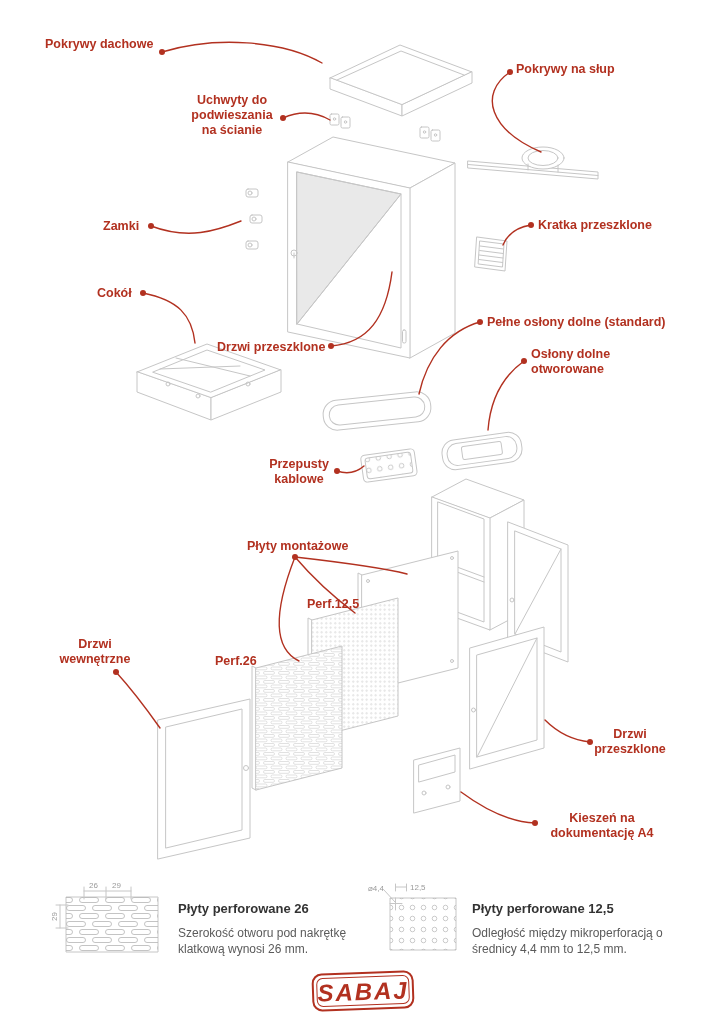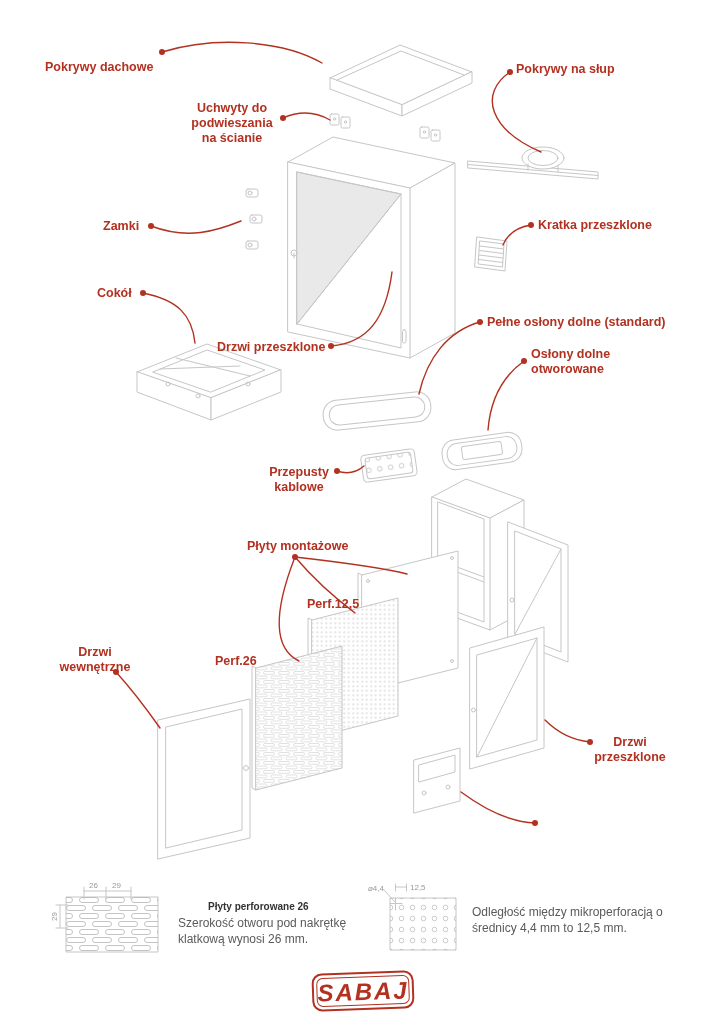--- a/index.html
+++ b/index.html
@@ -1,23 +1,23 @@
 <!DOCTYPE html>
 <html style="--accent: #b23120; --line: #c6c6c6; --text: #333333; --muted: #5a5a5a;"><head>
 <meta charset="utf-8">
 <style>
   html,body{margin:0;padding:0;background:#fff;}
   .page{position:relative;width:724px;height:1024px;background:#fff;overflow:hidden;font-family:"Liberation Sans",sans-serif;}
   svg.art{position:absolute;left:0;top:0;}
   .label{position:absolute;color:var(--accent,#b23120);font-weight:700;font-size:12.5px;line-height:15px;}
   .label div{white-space:nowrap;}
-  .ta-c{text-align:center;margin-top:8px;}
+  .ta-c{text-align:center;}
   .fn{position:absolute;}
-  .fn-title{font-size:10px;font-weight:700;color:var(--text,#333);margin-left:30px;}
-  .fn-desc{font-size:12px;color:var(--muted,#5a5a5a);line-height:15.5px;margin-top:4px;}
+  .fn-title{font-size:13px;font-weight:700;color:var(--text,#333);}
+  .fn-desc{font-size:12px;color:var(--muted,#5a5a5a);line-height:15.5px;margin-top:10px;}
   .ln{fill:none;stroke:var(--line,#c6c6c6);stroke-width:1;stroke-linejoin:round;stroke-linecap:round;}
   .lnw{fill:#fff;stroke:var(--line,#c6c6c6);stroke-width:1;stroke-linejoin:round;}
   .shade{fill:#e9e9e9;stroke:var(--line,#c6c6c6);stroke-width:1;}
   .arrow{fill:none;stroke:var(--accent,#b23120);stroke-width:1.4;stroke-linecap:round;}
   .dot{fill:var(--accent,#b23120);stroke:none;}
   .dim{font-size:8px;fill:#9a9a9a;font-family:"Liberation Sans",sans-serif;}
   .logo-text{font-size:24px;font-weight:700;font-style:italic;letter-spacing:2px;fill:var(--accent,#b23120);font-family:"Liberation Sans",sans-serif;}
   .logo-line{fill:none;stroke:var(--accent,#b23120);}
 </style>
 </head>
@@ -245,21 +245,21 @@
       <circle class="dot" cx="295" cy="557" r="3"></circle>
       <path class="arrow" d="M116,672 C136,694 148,711 160,728"></path>
         <circle class="dot" cx="116" cy="672" r="3"></circle>
       <path class="arrow" d="M590,742 C571,740 557,732 545,720"></path>
         <circle class="dot" cx="590" cy="742" r="3"></circle>
       <path class="arrow" d="M535,823 C508,822 484,809 461,792"></path>
         <circle class="dot" cx="535" cy="823" r="3"></circle>
     </g>
   </svg>
 
-  <div class="label" style="left:45px;top:60px">Pokrywy dachowe</div>
+  <div class="label" style="left:45px;top:37px">Pokrywy dachowe</div>
   <div class="label" style="left:516px;top:62px">Pokrywy na słup</div>
 
   <div class="label ta-c" style="left:186px;top:93px;width:92px">
     <div>Uchwyty do</div>
     <div>podwieszania</div>
     <div>na ścianie</div>
   </div>
 
   <div class="label" style="left:103px;top:219px">Zamki</div>
   <div class="label" style="left:538px;top:218px">Kratka przeszklone</div>
@@ -284,23 +284,28 @@
   <div class="label ta-c" style="left:57px;top:637px;width:76px">
     <div>Drzwi</div>
     <div>wewnętrzne</div>
   </div>
 
   <div class="label ta-c" style="left:594px;top:727px;width:72px">
     <div>Drzwi</div>
     <div>przeszklone</div>
   </div>
 
+  <div class="label ta-c" style="left:540px;top:811px;width:124px">
+    <div>Kieszeń na</div>
+    <div>dokumentację A4</div>
+  </div>
 
   <div class="fn" style="left:178px;top:901px;width:200px">
     <div class="fn-title">Płyty perforowane 26</div>
     <div class="fn-desc">Szerokość otworu pod nakrętkę klatkową wynosi 26 mm.</div>
   </div>
 
   <div class="fn" style="left:472px;top:901px;width:212px">
+    <div class="fn-title">Płyty perforowane 12,5</div>
     <div class="fn-desc">Odległość między mikroperforacją o średnicy 4,4 mm to 12,5 mm.</div>
   </div>
 
 </div>
 
 </body></html>

